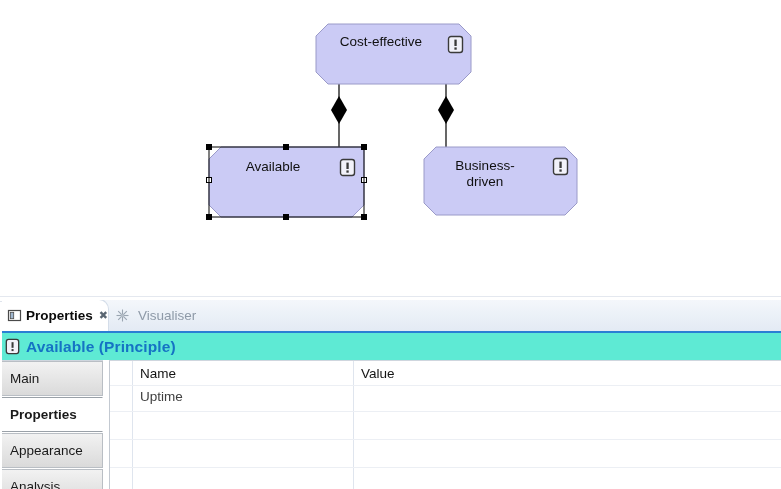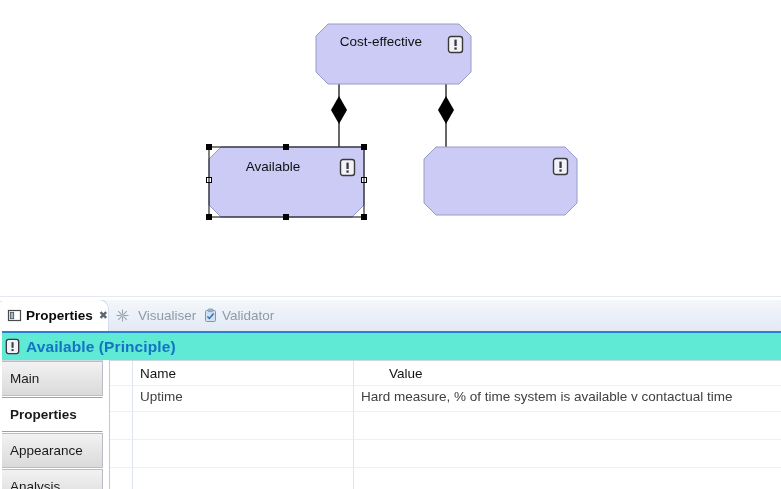--- a/index.html
+++ b/index.html
@@ -271,20 +271,22 @@
         <rect x="333" y="214" width="6" height="6" fill="#000000"></rect>
 
         <rect x="181" y="147" width="155" height="70" fill="none" stroke="#000000" stroke-width="1"></rect>
       </g>
     </svg>
 
     <div class="node-label" style="left:288px; top:34px; width:130px;">Cost-effective</div>
 
     <div class="node-label" style="left:181px; top:159px; width:128px;">Available</div>
 
+    <div class="node-label" style="left:396px; top:158px; width:122px;">Business-
+driven</div>
 
     <svg class="principle-icon" style="left:419px; top:35px;" viewBox="0 0 17 19">
       <rect x="1.5" y="1.5" width="14" height="16" rx="2.5" ry="2.5" fill="#f2f2fa" stroke="#3a3a3a" stroke-width="1.4"></rect>
       <rect x="7.4" y="4.6" width="2.3" height="6.4" fill="#3a3a3a"></rect>
       <rect x="7.4" y="12.4" width="2.3" height="2.3" fill="#3a3a3a"></rect>
     </svg>
 
     <svg class="principle-icon" style="left:311px; top:158px;" viewBox="0 0 17 19">
       <rect x="1.5" y="1.5" width="14" height="16" rx="2.5" ry="2.5" fill="#f2f2fa" stroke="#3a3a3a" stroke-width="1.4"></rect>
       <rect x="7.4" y="4.6" width="2.3" height="6.4" fill="#3a3a3a"></rect>
@@ -319,28 +321,20 @@
             <line x1="7.5" y1="1.5" x2="7.5" y2="13.5"></line>
             <line x1="1.5" y1="7.5" x2="13.5" y2="7.5"></line>
             <line x1="3.2" y1="3.2" x2="11.8" y2="11.8"></line>
             <line x1="11.8" y1="3.2" x2="3.2" y2="11.8"></line>
           </g>
           <circle cx="7.5" cy="7.5" r="1.6" fill="#b5bec8"></circle>
         </svg>
         <span class="tab-text">Visualiser</span>
       </div>
 
-      <div class="tab inactive" style="left:196px; width:84px;">
-        <svg class="tab-ico" viewBox="0 0 15 15">
-          <rect x="2.5" y="2.5" width="10" height="11" rx="1" fill="#cfe0f2" stroke="#7d97b5" stroke-width="1"></rect>
-          <rect x="5" y="1" width="5" height="2.6" rx="0.8" fill="#9fb6cf" stroke="#7d97b5" stroke-width="0.8"></rect>
-          <path d="M4.4 8.4 L6.4 10.5 L10.6 5.6" fill="none" stroke="#2f6fb0" stroke-width="1.5"></path>
-        </svg>
-        <span class="tab-text">Validator</span>
-      </div>
     </div>
 
     <div class="title-bar">
       <svg style="width:15px;height:17px;flex:0 0 15px;" viewBox="0 0 17 19">
         <rect x="1.5" y="1.5" width="14" height="16" rx="2.5" ry="2.5" fill="#f2f2fa" stroke="#3a3a3a" stroke-width="1.5"></rect>
         <rect x="7.4" y="4.6" width="2.3" height="6.4" fill="#3a3a3a"></rect>
         <rect x="7.4" y="12.4" width="2.3" height="2.3" fill="#3a3a3a"></rect>
       </svg>
       <span class="title-text">Available (Principle)</span>
     </div>
@@ -362,25 +356,24 @@
         </div>
       </div>
 
       <div class="table-wrap">
         <div class="ptable">
 
           <div class="col-divider" style="left:22px;"></div>
           <div class="col-divider" style="left:243px;"></div>
 
           <div class="cell header" style="left:30px; top:4px;">Name</div>
-          <div class="cell header" style="left:251px; top:4px;margin-left:28px;">Value</div>
+          <div class="cell header" style="left:251px; top:4px;">Value</div>
 
           <div class="row-line" style="top:24px;"></div>
           <div class="cell" style="left:30px; top:27px;">Uptime</div>
-          <div class="cell" style="left:251px; top:27px;">Hard measure, % of time system is available v contactual time</div>
 
           <div class="row-line" style="top:50px;"></div>
           <div class="row-line" style="top:78px;"></div>
           <div class="row-line" style="top:106px;"></div>
         </div>
       </div>
     </div>
   </div>
 </div>
 

